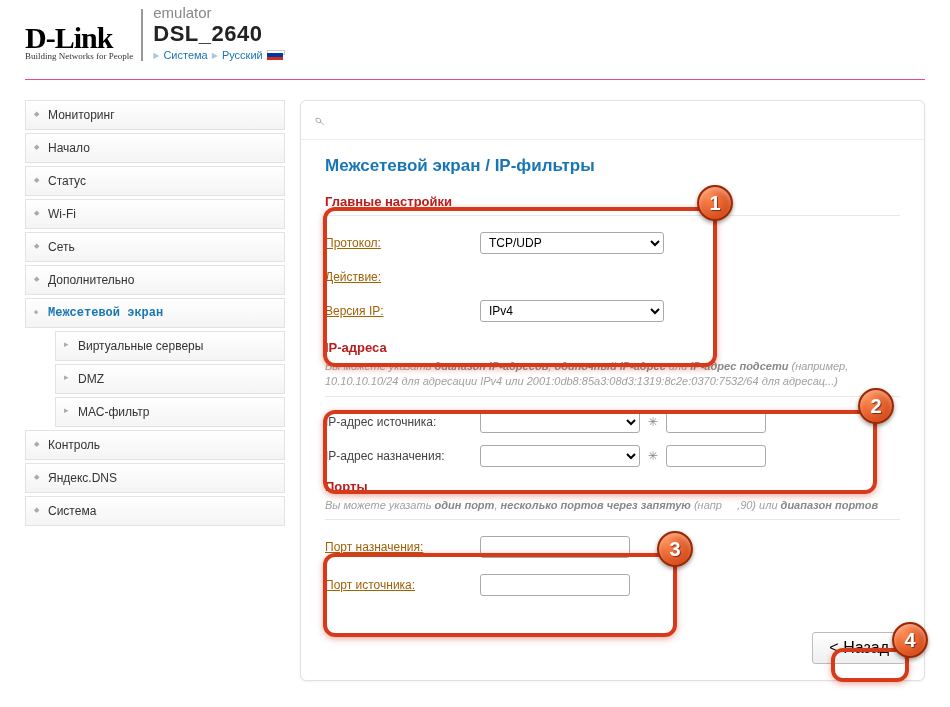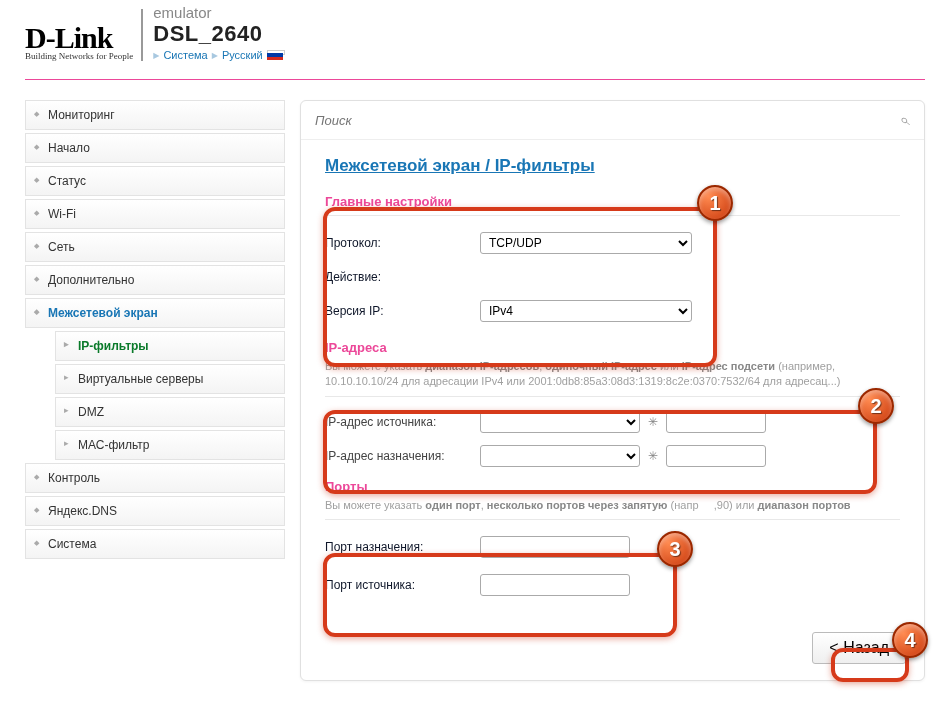--- a/index.html
+++ b/index.html
@@ -17,38 +17,38 @@
 .model-menu-item { color: #1976b5; font-size: 11px; }
 .tri { font-size: 8px; color: #a8c8e0; }
 .flag { display: inline-block; width: 16px; height: 10px; position: relative; vertical-align: middle; }
 .flag::before, .flag::after { content: ""; position: absolute; left: 0; width: 100%; }
 .flag::before { top: 0; height: 33%; background: #fff; border: 1px solid #ccc; }
 .flag::after { bottom: 0; height: 33%; background: #d52b1e; }
 .flag-mid { position: absolute; top: 33%; left: 0; width: 100%; height: 34%; background: #0039a6; }
 .body { display: flex; margin-top: 20px; gap: 15px; }
 .sidebar { width: 260px; }
 .nav-item { border: 1px solid #e3e3e3; border-radius: 0; padding: 7px 10px 7px 22px; margin-bottom: 3px; background: linear-gradient(#fff, #f4f4f4); color: #333; position: relative; cursor: pointer; }
-.nav-item.active { color: #1976b5; font-weight: bold; }
+.nav-item.active { color: #1976b5; font-weight: bold; font-family: Liberation Mono, monospace; }
 .nav-item::before { content: "◆"; position: absolute; left: 8px; color: #aaa; font-size: 7px; top: 9px; }
 .nav-sub { padding-left: 30px; }
 .nav-sub .nav-item::before { content: "▸"; color: #aaa; font-size: 9px; top: 7px; }
 .nav-sub .nav-item.active-sub { color: #0a7a2a; font-weight: bold; }
 .main { flex: 1; border: 1px solid #e0e0e0; border-radius: 6px; background: #fff; box-shadow: 0 1px 3px rgba(0,0,0,0.05); }
 .search { display: flex; align-items: center; padding: 10px 14px; border-bottom: 1px solid #eee; color: #bbb; font-style: italic; }
 .search-input { flex: 1; border: none; outline: none; font-size: 13px; font-style: italic; color: #999; }
 .search-icon { color: #999; font-size: 16px; transform: scaleX(-1); }
 .content { padding: 16px 24px 10px 24px; }
-.crumb { color: #1976b5; font-size: 17px; font-weight: bold; margin-bottom: 18px; text-decoration: underline; }
-.section-title { color: #ec4899; font-weight: bold; font-size: 13px; margin-bottom: 4px; }
-.section-hint { color: #a0a0a0; font-size: 11px; line-height: 1.4; margin-bottom: 6px; }
+.crumb { color: #1976b5; font-size: 17px; font-weight: bold; margin-bottom: 18px; }
+.section-title { color: #b91c1c; font-weight: bold; font-size: 13px; margin-bottom: 4px; }
+.section-hint { color: #a0a0a0; font-size: 11px; line-height: 1.4; margin-bottom: 6px; font-style: italic; }
 .section-hint b { color: #888; font-weight: bold; }
 .hr { border: none; border-top: 1px solid #e8e8e8; margin: 6px 0 14px 0; }
 .row { display: flex; align-items: center; margin: 16px 0; }
-.row label { width: 155px; color: #0f172a; }
-select, input[type=text].combo { width: 212px; height: 22px; border: 1px solid #aaa; border-radius: 3px; padding: 2px 4px; background: #fff; font-size: 12px; }
+.row label { width: 155px; color: #a16207; text-decoration: underline; }
+select, input[type=text].combo { width: 184px; height: 22px; border: 1px solid #aaa; border-radius: 3px; padding: 2px 4px; background: #fff; font-size: 12px; }
 input[type=text].short { width: 150px; height: 22px; border: 1px solid #aaa; border-radius: 3px; padding: 2px 6px; }
 .addr-row { display: flex; align-items: center; margin: 12px 0; }
 .addr-row label { width: 155px; color: #444; }
 .addr-icon { margin: 0 8px; color: #888; }
 .addr-extra { width: 100px; height: 22px; border: 1px solid #aaa; border-radius: 3px; }
 .btns { display: flex; justify-content: flex-end; gap: 10px; padding: 10px 18px 16px 0; }
 .btn { padding: 6px 16px; border: 1px solid #bbb; border-radius: 3px; background: linear-gradient(#fff, #efefef); cursor: pointer; font-size: 16px; }
 .callout { position: absolute; border: 4px solid #d63a1a; border-radius: 12px; box-shadow: 0 2px 6px rgba(200,50,20,0.4); pointer-events: none; }
 .badge { position: absolute; width: 36px; height: 36px; border-radius: 50%; background: radial-gradient(circle at 30% 30%, #ff8a50, #c8360a); color: #fff; font-size: 20px; font-weight: bold; display: flex; align-items: center; justify-content: center; border: 2px solid #9a2800; box-shadow: inset 0 3px 5px rgba(255,255,255,0.4), 0 2px 4px rgba(0,0,0,0.4); text-shadow: 1px 1px 1px rgba(0,0,0,0.5); pointer-events: none; }
 </style>
@@ -80,33 +80,31 @@
   <div class="body">
     <div class="sidebar">
       <div class="nav-item">Мониторинг</div>
       <div class="nav-item">Начало</div>
       <div class="nav-item">Статус</div>
       <div class="nav-item">Wi-Fi</div>
       <div class="nav-item">Сеть</div>
       <div class="nav-item">Дополнительно</div>
       <div class="nav-item active">Межсетевой экран</div>
       <div class="nav-sub">
-        <div class="nav-item active-sub">IP-фильтры</div>
         <div class="nav-item">Виртуальные серверы</div>
         <div class="nav-item">DMZ</div>
         <div class="nav-item">МАС-фильтр</div>
       </div>
       <div class="nav-item">Контроль</div>
       <div class="nav-item">Яндекс.DNS</div>
       <div class="nav-item">Система</div>
     </div>
 
     <div class="main">
       <div class="search">
-        <input class="search-input" type="text" placeholder="Поиск" style="">
         <span class="search-icon">⌕</span>
       </div>
       <div class="content">
         <div class="crumb">Межсетевой экран /  IP-фильтры</div>
 
         <div class="section-title">Главные настройки</div>
         <hr class="hr">
         <div class="row">
           <label>Протокол:</label>
           <select><option>TCP/UDP</option></select>

